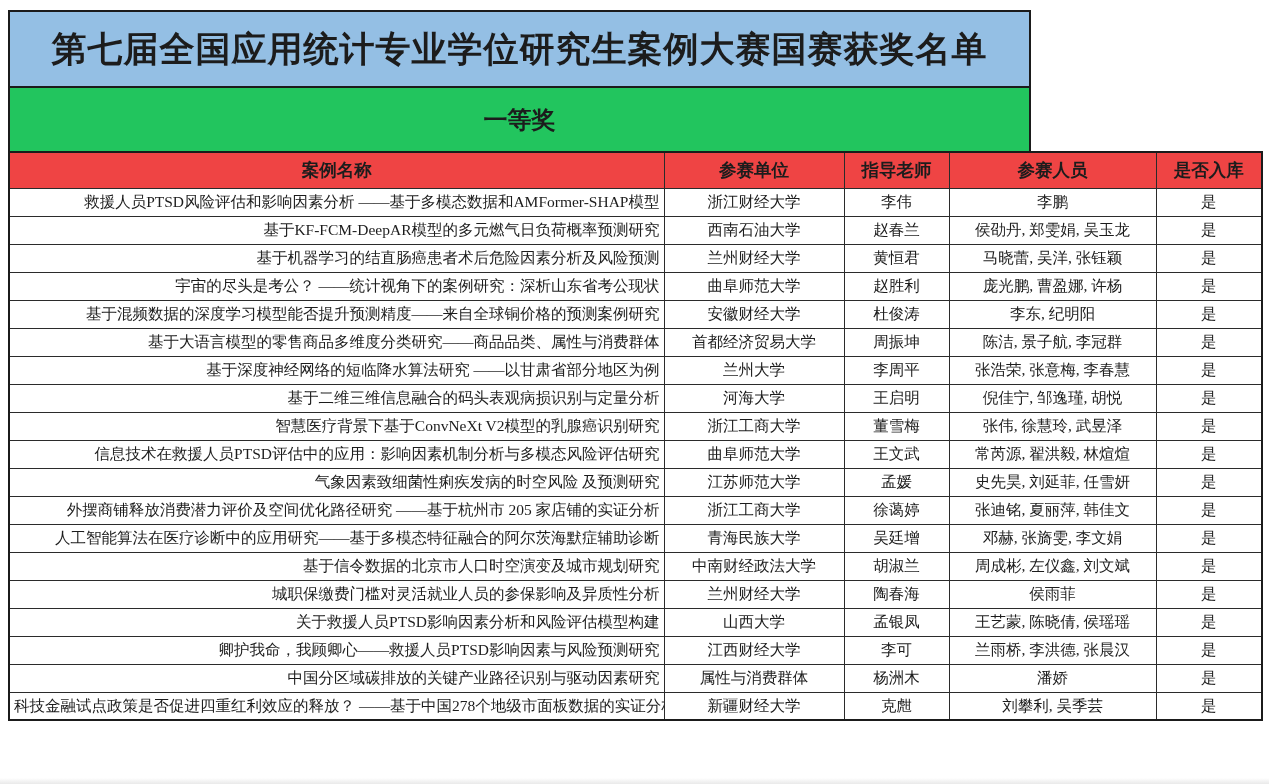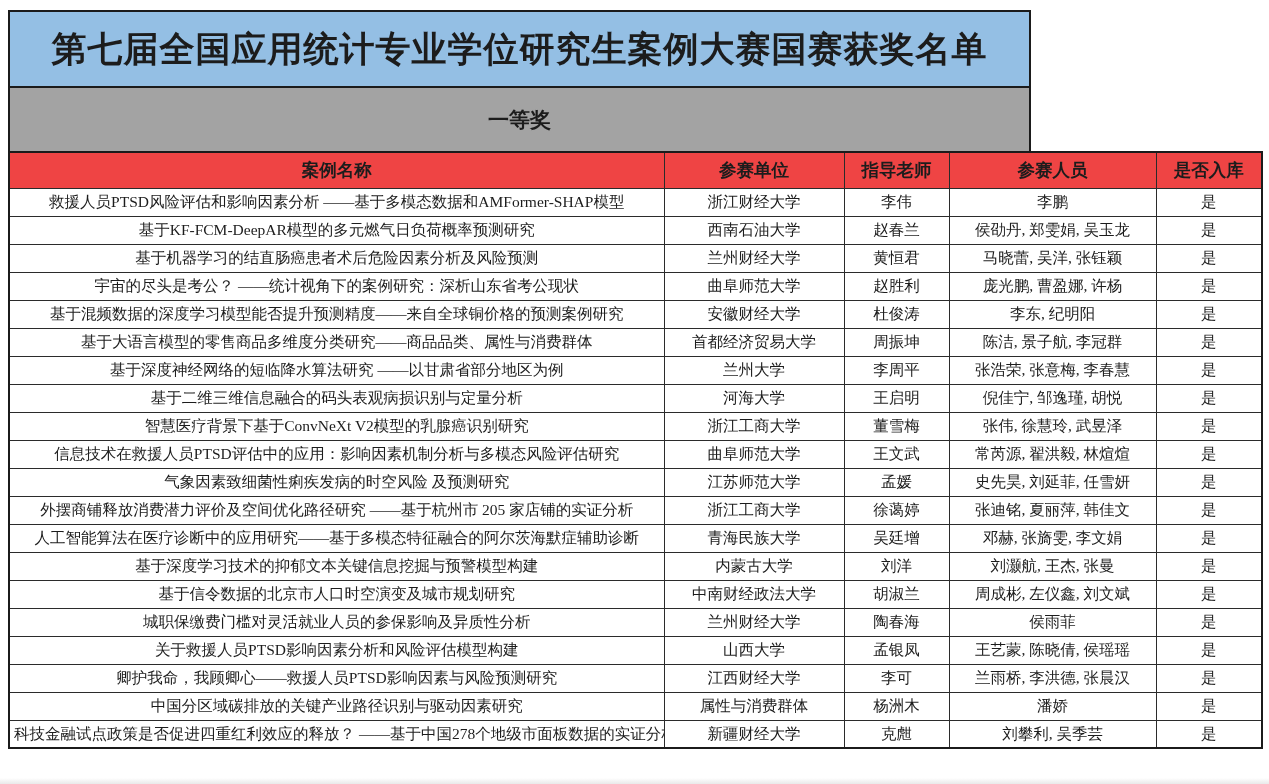--- a/index.html
+++ b/index.html
@@ -34,27 +34,27 @@
     font-weight: bold;
     font-size: 35px;
     letter-spacing: 1px;
   }
   .section-band {
     box-sizing: border-box;
     width: 100%;
     height: 63px;
     border-left: 2px solid #1b1b1b;
     border-right: 2px solid #1b1b1b;
-    background: #a3a3a3;
+    background: #22c55e;
     display: flex;
     align-items: center;
     justify-content: center;
     font-family: "Liberation Sans", "DejaVu Sans", sans-serif;
     font-weight: bold;
-    font-size: 21px;
+    font-size: 24px;
   }
   table.award {
     width: 100%;
     border-collapse: collapse;
     table-layout: fixed;
     border: 2px solid #1b1b1b;
   }
   table.award th, table.award td {
     border: 1px solid #2b2b2b;
     padding: 0 4px;
@@ -68,21 +68,21 @@
     font-weight: bold;
     font-size: 17.5px;
     text-align: center;
     background: #ef4444;
   }
   table.award td {
     height: 28px;
     font-size: 15.5px;
     line-height: 1.1;
   }
-  td.c-case { text-align: center; padding-left: 5px; }
+  td.c-case { text-align: right; padding-left: 5px; }
   td.c-center { text-align: center; }
   .col-case   { width: 655px; }
   .col-unit   { width: 180px; }
   .col-advisor{ width: 105px; }
   .col-member { width: 207px; }
   .col-indb   { width: 106px; }
   .bottom-shade {
     position: absolute;
     left: 0; right: 0; bottom: 0;
     height: 6px;
@@ -215,27 +215,20 @@
           </tr>
 
           <tr>
             <td class="c-case">人工智能算法在医疗诊断中的应用研究——基于多模态特征融合的阿尔茨海默症辅助诊断</td>
             <td class="c-center">青海民族大学</td>
             <td class="c-center">吴廷增</td>
             <td class="c-center">邓赫, 张旖雯, 李文娟</td>
             <td class="c-center">是</td>
           </tr>
 
-          <tr>
-            <td class="c-case">基于深度学习技术的抑郁文本关键信息挖掘与预警模型构建</td>
-            <td class="c-center">内蒙古大学</td>
-            <td class="c-center">刘洋</td>
-            <td class="c-center">刘灏航, 王杰, 张曼</td>
-            <td class="c-center">是</td>
-          </tr>
 
           <tr>
             <td class="c-case">基于信令数据的北京市人口时空演变及城市规划研究</td>
             <td class="c-center">中南财经政法大学</td>
             <td class="c-center">胡淑兰</td>
             <td class="c-center">周成彬, 左仪鑫, 刘文斌</td>
             <td class="c-center">是</td>
           </tr>
 
           <tr>

